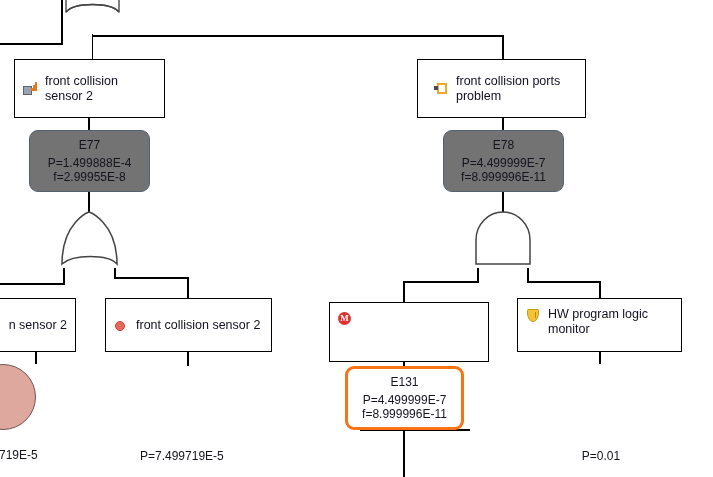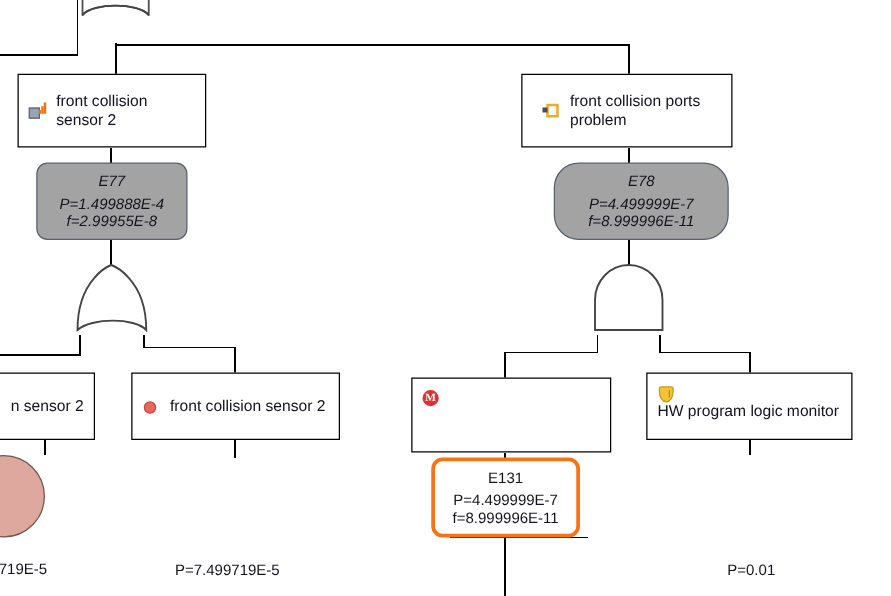--- a/index.html
+++ b/index.html
@@ -131,23 +131,22 @@
     border-radius: 9px;
     display: flex;
     flex-direction: column;
     align-items: center;
     justify-content: center;
     font-size: 12px;
     color: #14141e;
     line-height: 14px;
   }
   .node.blue {
-    background: #a3a3a3;
+    background: #737373;
     border: 1px solid #56616f;
-    font-style: italic;
   }
   .node.white {
     background: #ffffff;
   }
   .node .nid { margin-bottom: 4px; }
   .node .np, .node .nf { white-space: nowrap; }
 
   
   .circle {
     position: absolute;
@@ -277,39 +276,39 @@
   </div>
 
   <div class="ev-box" style="left:417px; top:59px; width:169px; height:59px;padding-left:16px;">
     <span class="ic ic-port">
       <span class="sq"></span>
         <span class="pin"></span>
     </span>
     <span class="txt">front collision ports problem</span>
   </div>
 
-  <div class="node blue" style="left:443px; top:130px; width:140px; height:62px;border-radius:20px;">
+  <div class="node blue" style="left:443px; top:130px; width:121px; height:62px;">
     <span class="nid">E78</span>
     <span class="np">P=4.499999E-7</span>
     <span class="nf">f=8.999996E-11</span>
   </div>
 
   <div class="ev-box" style="left:329px; top:302px; width:160px; height:60px; align-items:flex-start; padding-top:7px;">
     <span class="ic ic-m">
       <span class="ring">M</span>
     </span>
   </div>
 
   <div class="node white" style="left:345px; top:366px; width:119px; height:64px;">
     <span class="nid">E131</span>
     <span class="np">P=4.499999E-7</span>
     <span class="nf">f=8.999996E-11</span>
   </div>
 
-  <div class="ev-box" style="left:517px; top:298px; width:165px; height:54px; align-items:flex-start; padding-top:8px;flex-direction:column;">
+  <div class="ev-box" style="left:517px; top:298px; width:165px; height:54px; align-items:flex-start; padding-top:8px;">
     <span class="ic ic-shield">
       <span class="sh"></span>
     </span>
     <span class="txt">HW program logic monitor</span>
   </div>
 
   <div class="be-label center" style="left:555px; top:434px; width:92px;">
     <span>P=0.01</span><br>
     
   </div>

